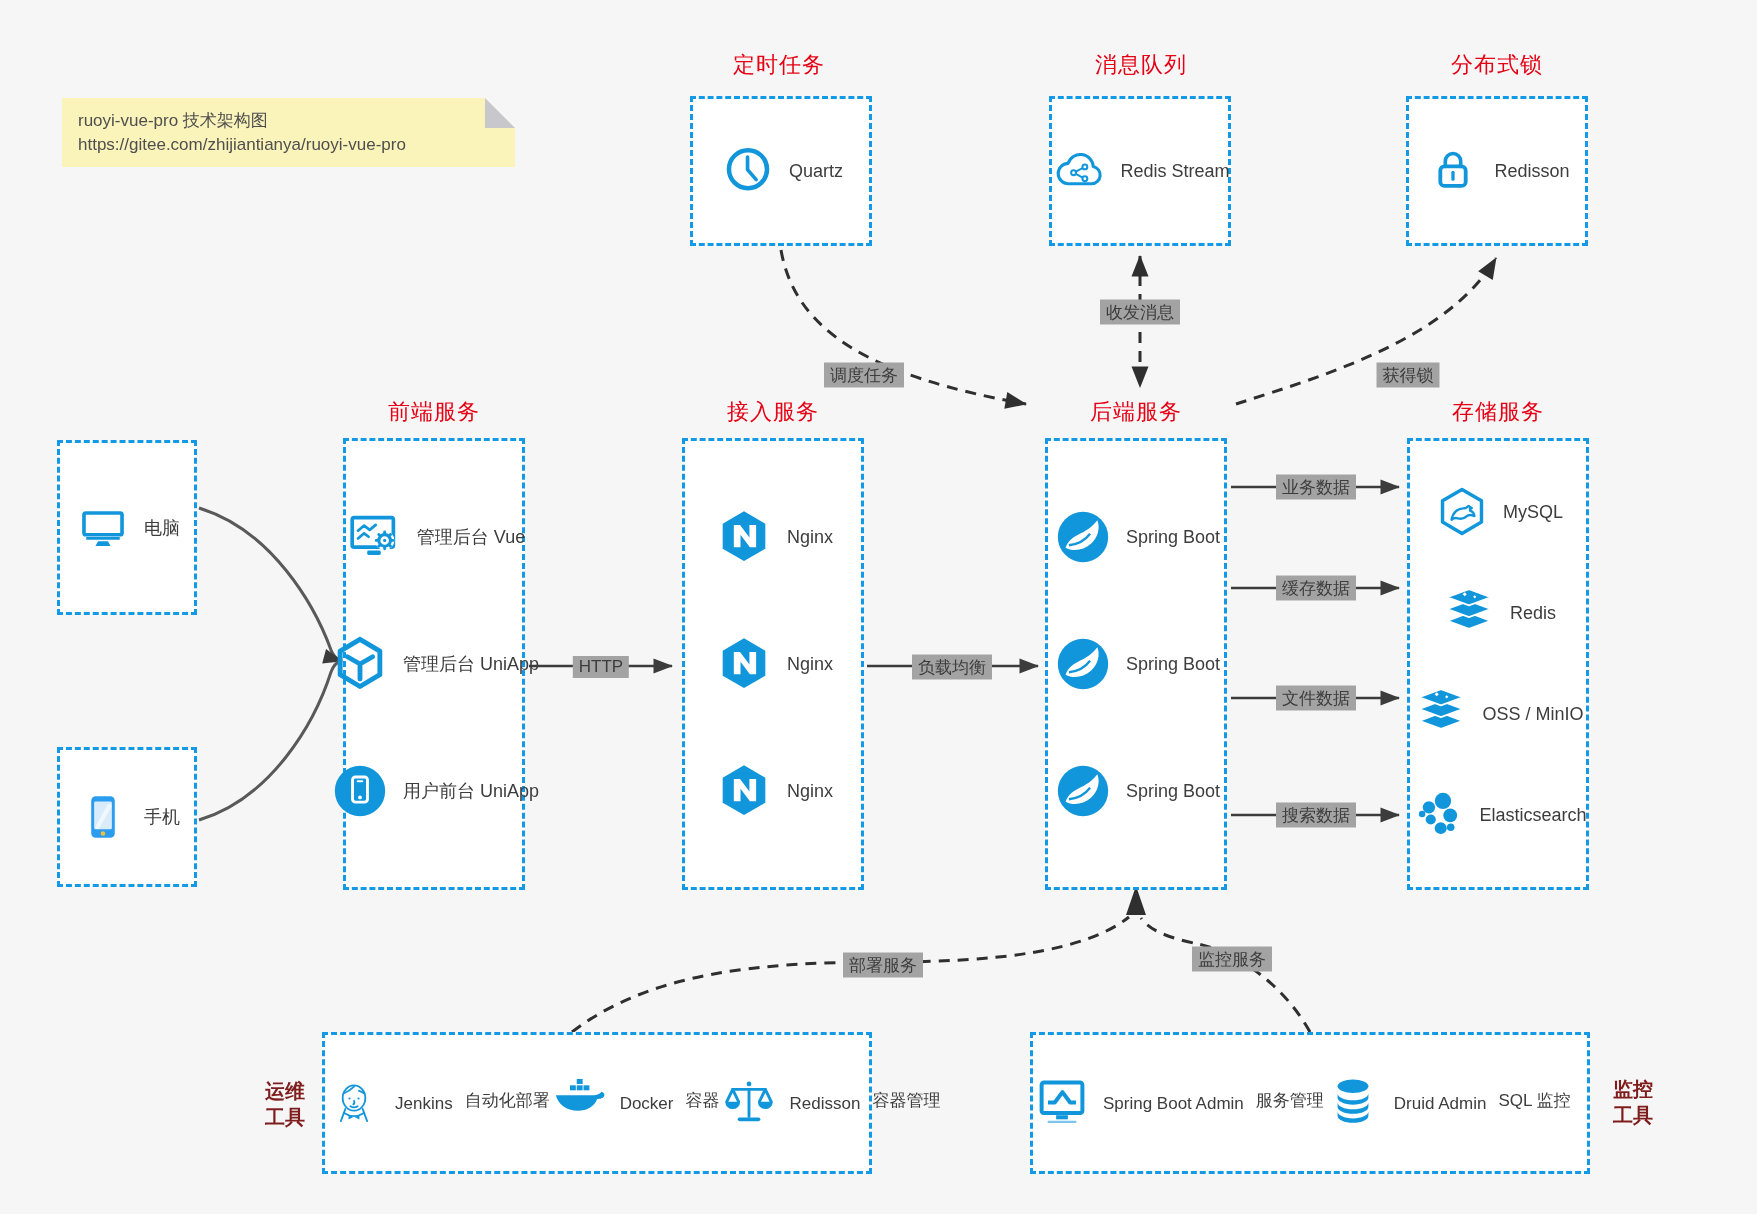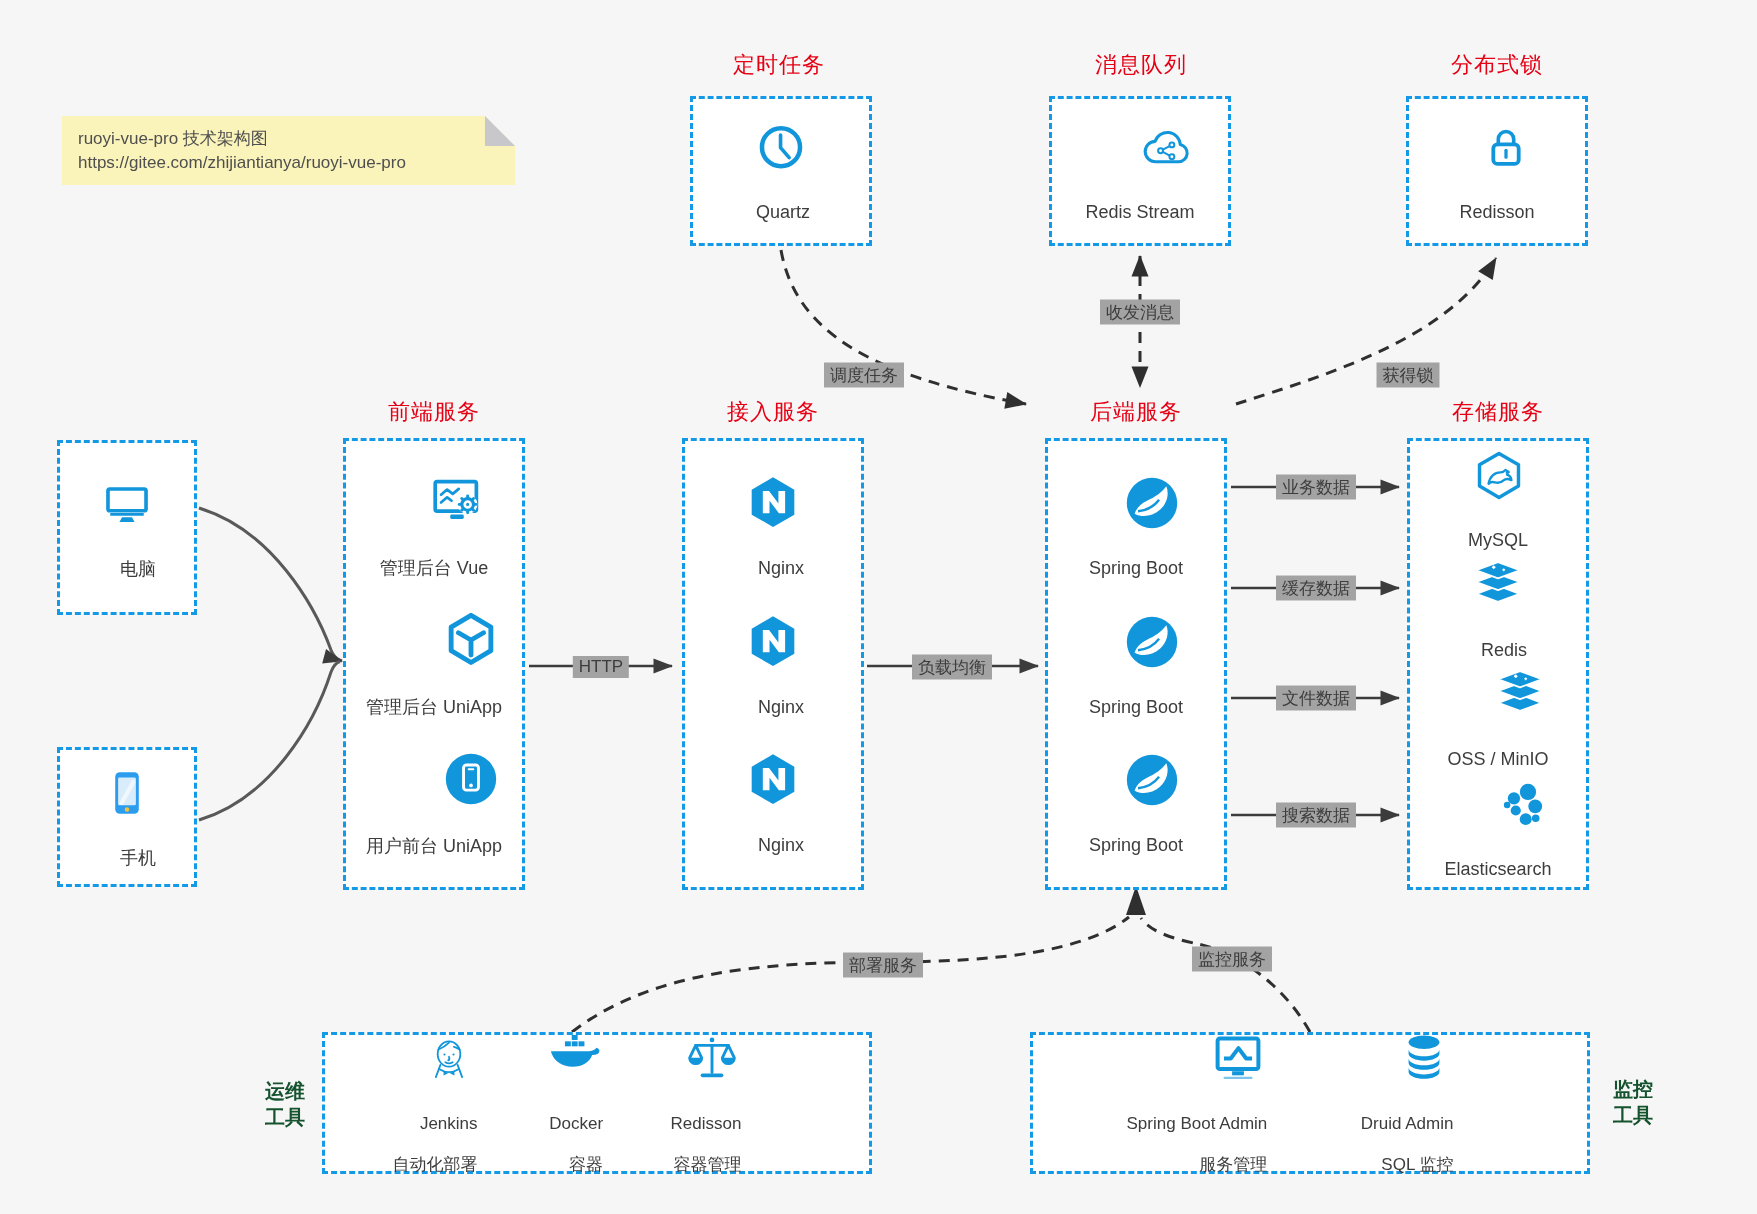--- a/index.html
+++ b/index.html
@@ -1,37 +1,37 @@
 <!DOCTYPE html>
 <html><head>
 <meta charset="utf-8">
 <style>
   html,body{margin:0;padding:0;background:#f6f6f7;}
   .canvas{position:relative;width:1757px;height:1214px;background:#f6f6f7;overflow:hidden;
           font-family:"Liberation Sans","DejaVu Sans",sans-serif;color:#3d3d3d;}
   .arrows{position:absolute;left:0;top:0;z-index:1;}
   
-  .note{position:absolute;left:62px;top:98px;width:453px;height:69px;background:#faf3ba;z-index:2;margin-top:18px;}
+  .note{position:absolute;left:62px;top:98px;width:453px;height:69px;background:#faf3ba;z-index:2;}
   .note-text{padding:11px 0 0 16px;font-size:17px;line-height:24px;color:#4f4f4f;}
   .note-fold{position:absolute;right:0;top:0;}
   
   .dbox{position:absolute;background:#fff;border:3px dashed #1499e6;z-index:2;box-sizing:border-box;
         display:flex;align-items:center;justify-content:center;}
   .vcol{flex-direction:column;justify-content:space-evenly;}
   .hrow{flex-direction:row;justify-content:space-evenly;}
-  .node{display:flex;flex-direction:column;align-items:flex-end;gap:24px;}
+  .node{display:flex;flex-direction:row;align-items:center;gap:12px;}
   .node-label{font-size:18px;color:#3d3d3d;white-space:nowrap;}
   .h-label{font-size:17px;color:#3d3d3d;text-align:center;line-height:23px;white-space:nowrap;}
   .ic{display:block;color:#1296db;}
   .ic svg{display:block;width:100%;height:100%;}
   .ic58{width:58px;height:58px;} .ic62{width:62px;height:62px;}
   
   .gtitle{position:absolute;transform:translateX(-50%);color:#e60013;font-size:22px;font-weight:normal;
           letter-spacing:1px;white-space:nowrap;z-index:3;}
-  .side-title{position:absolute;transform:translateX(-50%);color:#14532d;font-size:20px;font-weight:bold;
+  .side-title{position:absolute;transform:translateX(-50%);color:#7f1d1d;font-size:20px;font-weight:bold;
           line-height:26px;text-align:center;z-index:3;}
   
   .elabel{position:absolute;transform:translate(-50%,-50%);background:#a3a3a3;color:#3d3d3d;
           font-size:17px;padding:1px 6px;white-space:nowrap;z-index:3;}
 </style>
 </head>
 <body>
 
 <div class="canvas">
 

